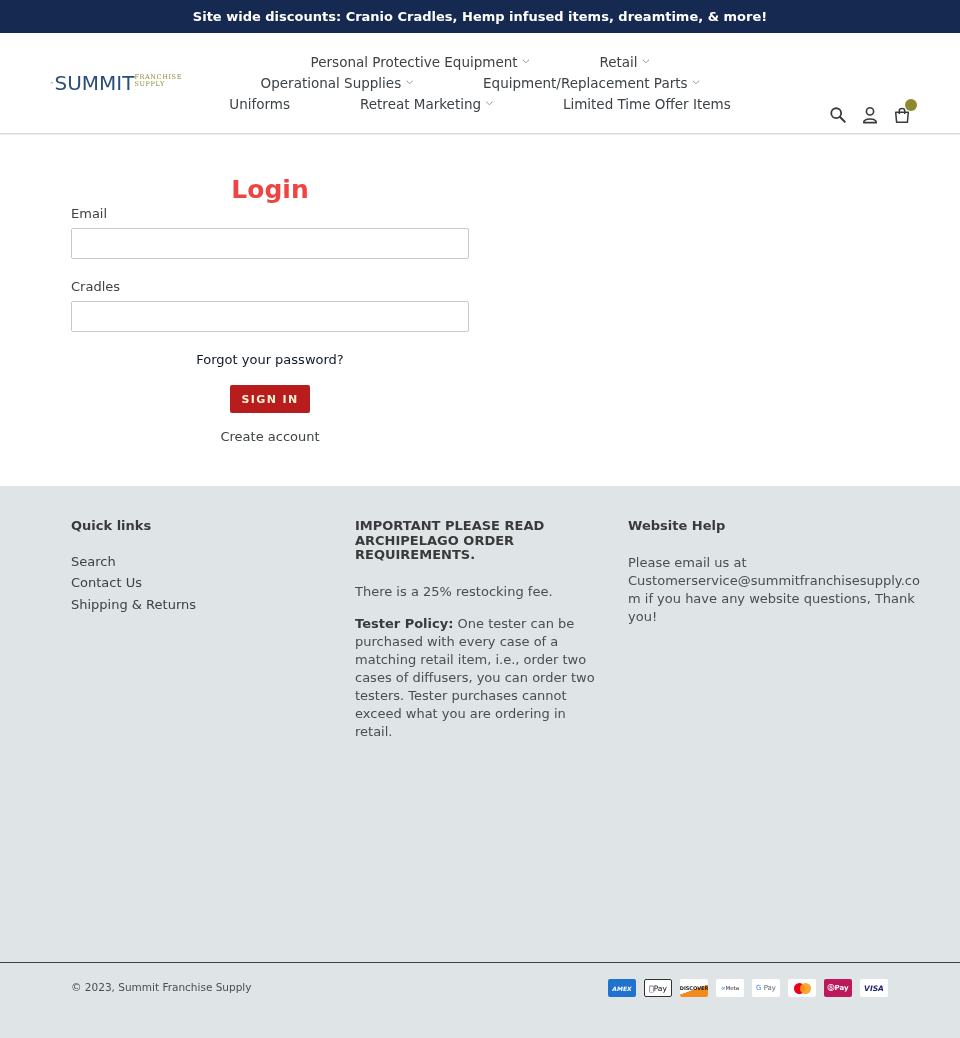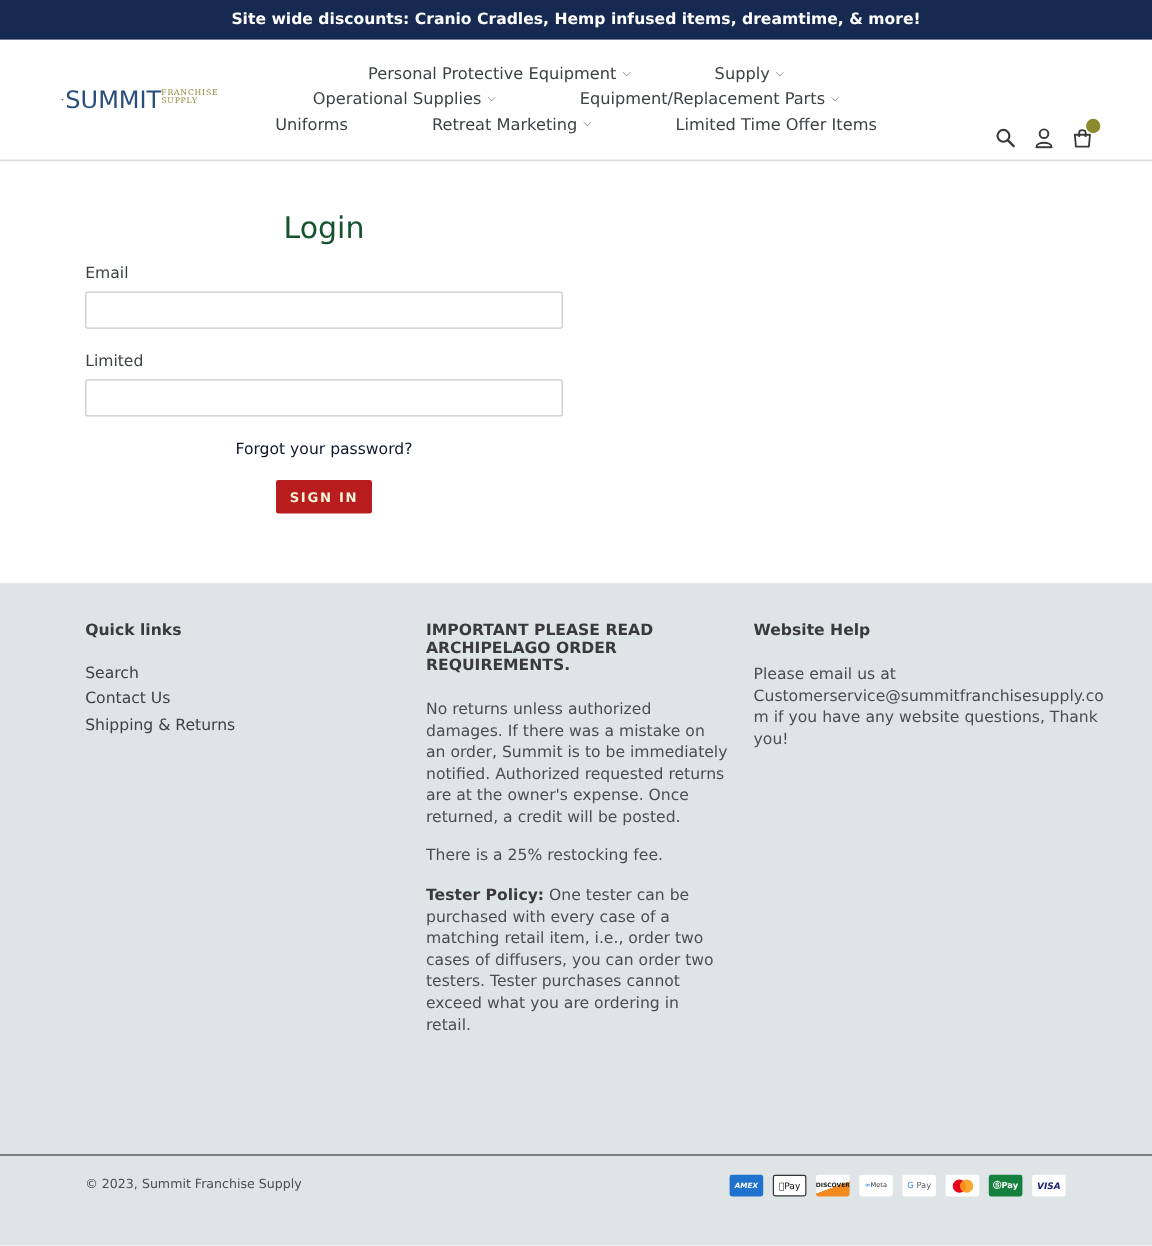--- a/index.html
+++ b/index.html
@@ -39,21 +39,21 @@
     .header-icons { position: absolute; right: 48px; top: 72px; display: flex; align-items: center; }
     .hicon { width: 20px; height: 20px; margin-left: 12px; cursor: pointer; display: flex; align-items: center; justify-content: center; position: relative; }
     .hicon svg { width: 18px; height: 18px; }
     .cart-bubble {
       position: absolute; top: -6px; right: -5px; width: 12px; height: 12px; border-radius: 50%;
       background: #8c8a2d;
     }
 
     .login-section { position: relative; height: 352px; }
     .login-form { position: absolute; left: 71px; top: 40px; width: 398px; }
-    .login-title { text-align: center; font-size: 25px; font-weight: normal; color: #14532d; margin-bottom: 15px; line-height: 32px; }
+    .login-title { text-align: center; font-size: 25px; font-weight: bold; color: #ef4444; line-height: 32px; }
     .field-label { font-size: 13px; color: #3d4246; margin-bottom: 6px; display: block; line-height: 16px; }
     .field-input {
       width: 398px; height: 31px; border: 1px solid #c9c9c9; border-radius: 2px; background: #fff;
       margin-bottom: 20px; display: block; font-family: "DejaVu Sans", sans-serif; font-size: 13px; padding: 0 10px;
     }
     .forgot { text-align: center; font-size: 13px; color: #0f172a; margin-top: 0px; line-height: 16px; cursor: pointer; }
     .signin-btn {
       display: block; margin: 17px auto 0; width: 80px; height: 28px; background: #b91c1c; color: #f5f3d8;
       border: none; border-radius: 2px; font-weight: bold; font-size: 11px; letter-spacing: 1.4px;
       font-family: "DejaVu Sans", sans-serif; cursor: pointer;
@@ -105,21 +105,21 @@
     </div>
   </div>
 
   <nav class="main-nav">
     <div class="nav-row">
       <span class="nav-item">
         <span>Personal Protective Equipment</span>
         <span class="nav-chev">⌵</span>
       </span>
       <span class="nav-item">
-        <span>Supply</span>
+        <span>Retail</span>
         <span class="nav-chev">⌵</span>
       </span>
     </div>
     <div class="nav-row">
       <span class="nav-item">
         <span>Operational Supplies</span>
         <span class="nav-chev">⌵</span>
       </span>
       <span class="nav-item">
         <span>Equipment/Replacement Parts</span>
@@ -161,40 +161,40 @@
       <span class="cart-bubble"></span>
     </span>
   </div>
 </header>
 
 <main class="login-section">
   <form class="login-form">
     <h1 class="login-title">Login</h1>
     <label class="field-label">Email</label>
     <input class="field-input" type="email" value="" style="">
-    <label class="field-label">Limited</label>
+    <label class="field-label">Cradles</label>
     <input class="field-input" type="password" value="" style="">
     <div class="forgot">Forgot your password?</div>
     <button class="signin-btn" type="submit">SIGN IN</button>
+    <div class="create-account">Create account</div>
   </form>
 </main>
 
 <footer class="site-footer">
   <div class="footer-col col-1">
     <div class="footer-heading">Quick links</div>
     <ul class="footer-links">
       <li>Search</li>
       <li>Contact Us</li>
       <li>Shipping &amp; Returns</li>
     </ul>
   </div>
 
   <div class="footer-col col-2">
     <div class="footer-heading">IMPORTANT PLEASE READ ARCHIPELAGO ORDER REQUIREMENTS.</div>
-    <p class="footer-p">No returns unless authorized damages. If there was a mistake on an order, Summit is to be immediately notified. Authorized requested returns are at the owner's expense. Once returned, a credit will be posted.</p>
     <p class="footer-p">There is a 25% restocking fee.</p>
     <p class="footer-p"><b>Tester Policy:</b><span> One tester can be purchased with every case of a matching retail item, i.e., order two cases of diffusers, you can order two testers. Tester purchases cannot exceed what you are ordering in retail.</span></p>
   </div>
 
   <div class="footer-col col-3">
     <div class="footer-heading">Website Help</div>
     <p class="footer-p" style="word-break: break-word;">Please email us at Customerservice@summitfranchisesupply.com if you have any website questions, Thank you!</p>
   </div>
 
   <div class="footer-bottom">
@@ -202,17 +202,17 @@
     <div class="payments">
       <span class="pay" style="background:#1f72cd;color:#fff;font-style:italic;font-size:6px;">AMEX</span>
       <span class="pay" style="border:1px solid #333;color:#111;font-size:7.5px;font-weight:normal;">Pay</span>
       <span class="pay" style="color:#222;font-size:5px;background:linear-gradient(160deg,#fff 55%,#f38a20 56%);">DISCOVER</span>
       <span class="pay" style="color:#333;font-size:5.5px;font-weight:normal;"><span style="color:#1877f2;">∞</span>Meta</span>
       <span class="pay" style="color:#5f6368;font-size:7px;font-weight:normal;"><span style="color:#4285f4;">G</span>&nbsp;Pay</span>
       <span class="pay">
         <span style="width:11px;height:11px;border-radius:50%;background:#eb001b;display:inline-block;"></span>
         <span style="width:11px;height:11px;border-radius:50%;background:#f79e1b;display:inline-block;margin-left:-5px;opacity:0.9;"></span>
       </span>
-      <span class="pay" style="background:#15803d;color:#fff;font-size:7px;">ⓈPay</span>
+      <span class="pay" style="background:#be185d;color:#fff;font-size:7px;">ⓈPay</span>
       <span class="pay" style="color:#1a1f71;font-size:7.5px;font-style:italic;">VISA</span>
     </div>
   </div>
 </footer>
 
 </body></html>

